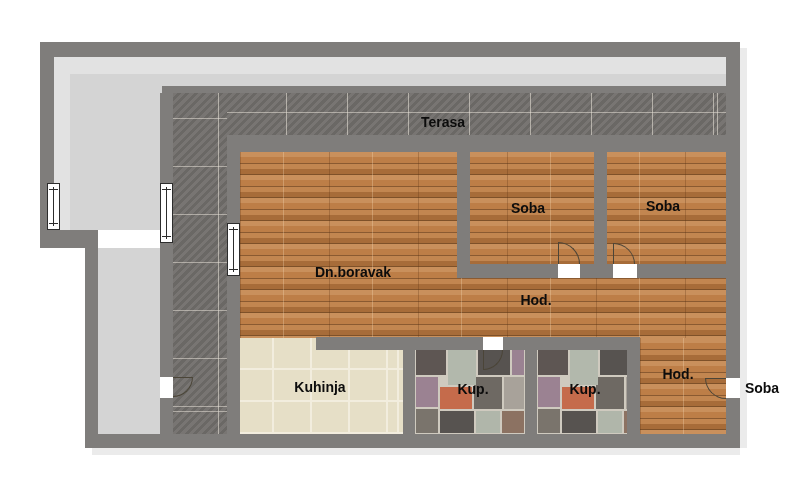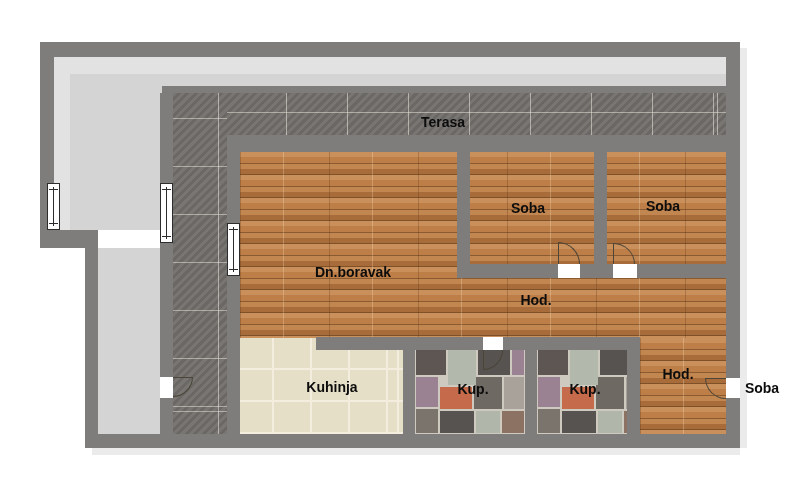--- a/index.html
+++ b/index.html
@@ -138,19 +138,19 @@
     <div class="wv"></div>
     <div class="wcap t"></div>
     <div class="wcap b"></div>
   </div>
 
   <div class="room-label" style="left:443px;top:122px;">Terasa</div>
   <div class="room-label" style="left:353px;top:224px;margin-top:48px;">Dn.boravak</div>
   <div class="room-label" style="left:528px;top:208px;">Soba</div>
   <div class="room-label" style="left:663px;top:206px;">Soba</div>
   <div class="room-label" style="left:536px;top:300px;">Hod.</div>
-  <div class="room-label" style="left:332px;top:387px;">Kuhinja</div>
+  <div class="room-label" style="left:320px;top:387px;">Kuhinja</div>
   <div class="room-label" style="left:473px;top:389px;">Kup.</div>
   <div class="room-label" style="left:585px;top:389px;">Kup.</div>
   <div class="room-label" style="left:678px;top:374px;">Hod.</div>
   <div class="room-label" style="left:762px;top:388px;">Soba</div>
 
 </div>
 
 </body></html>

